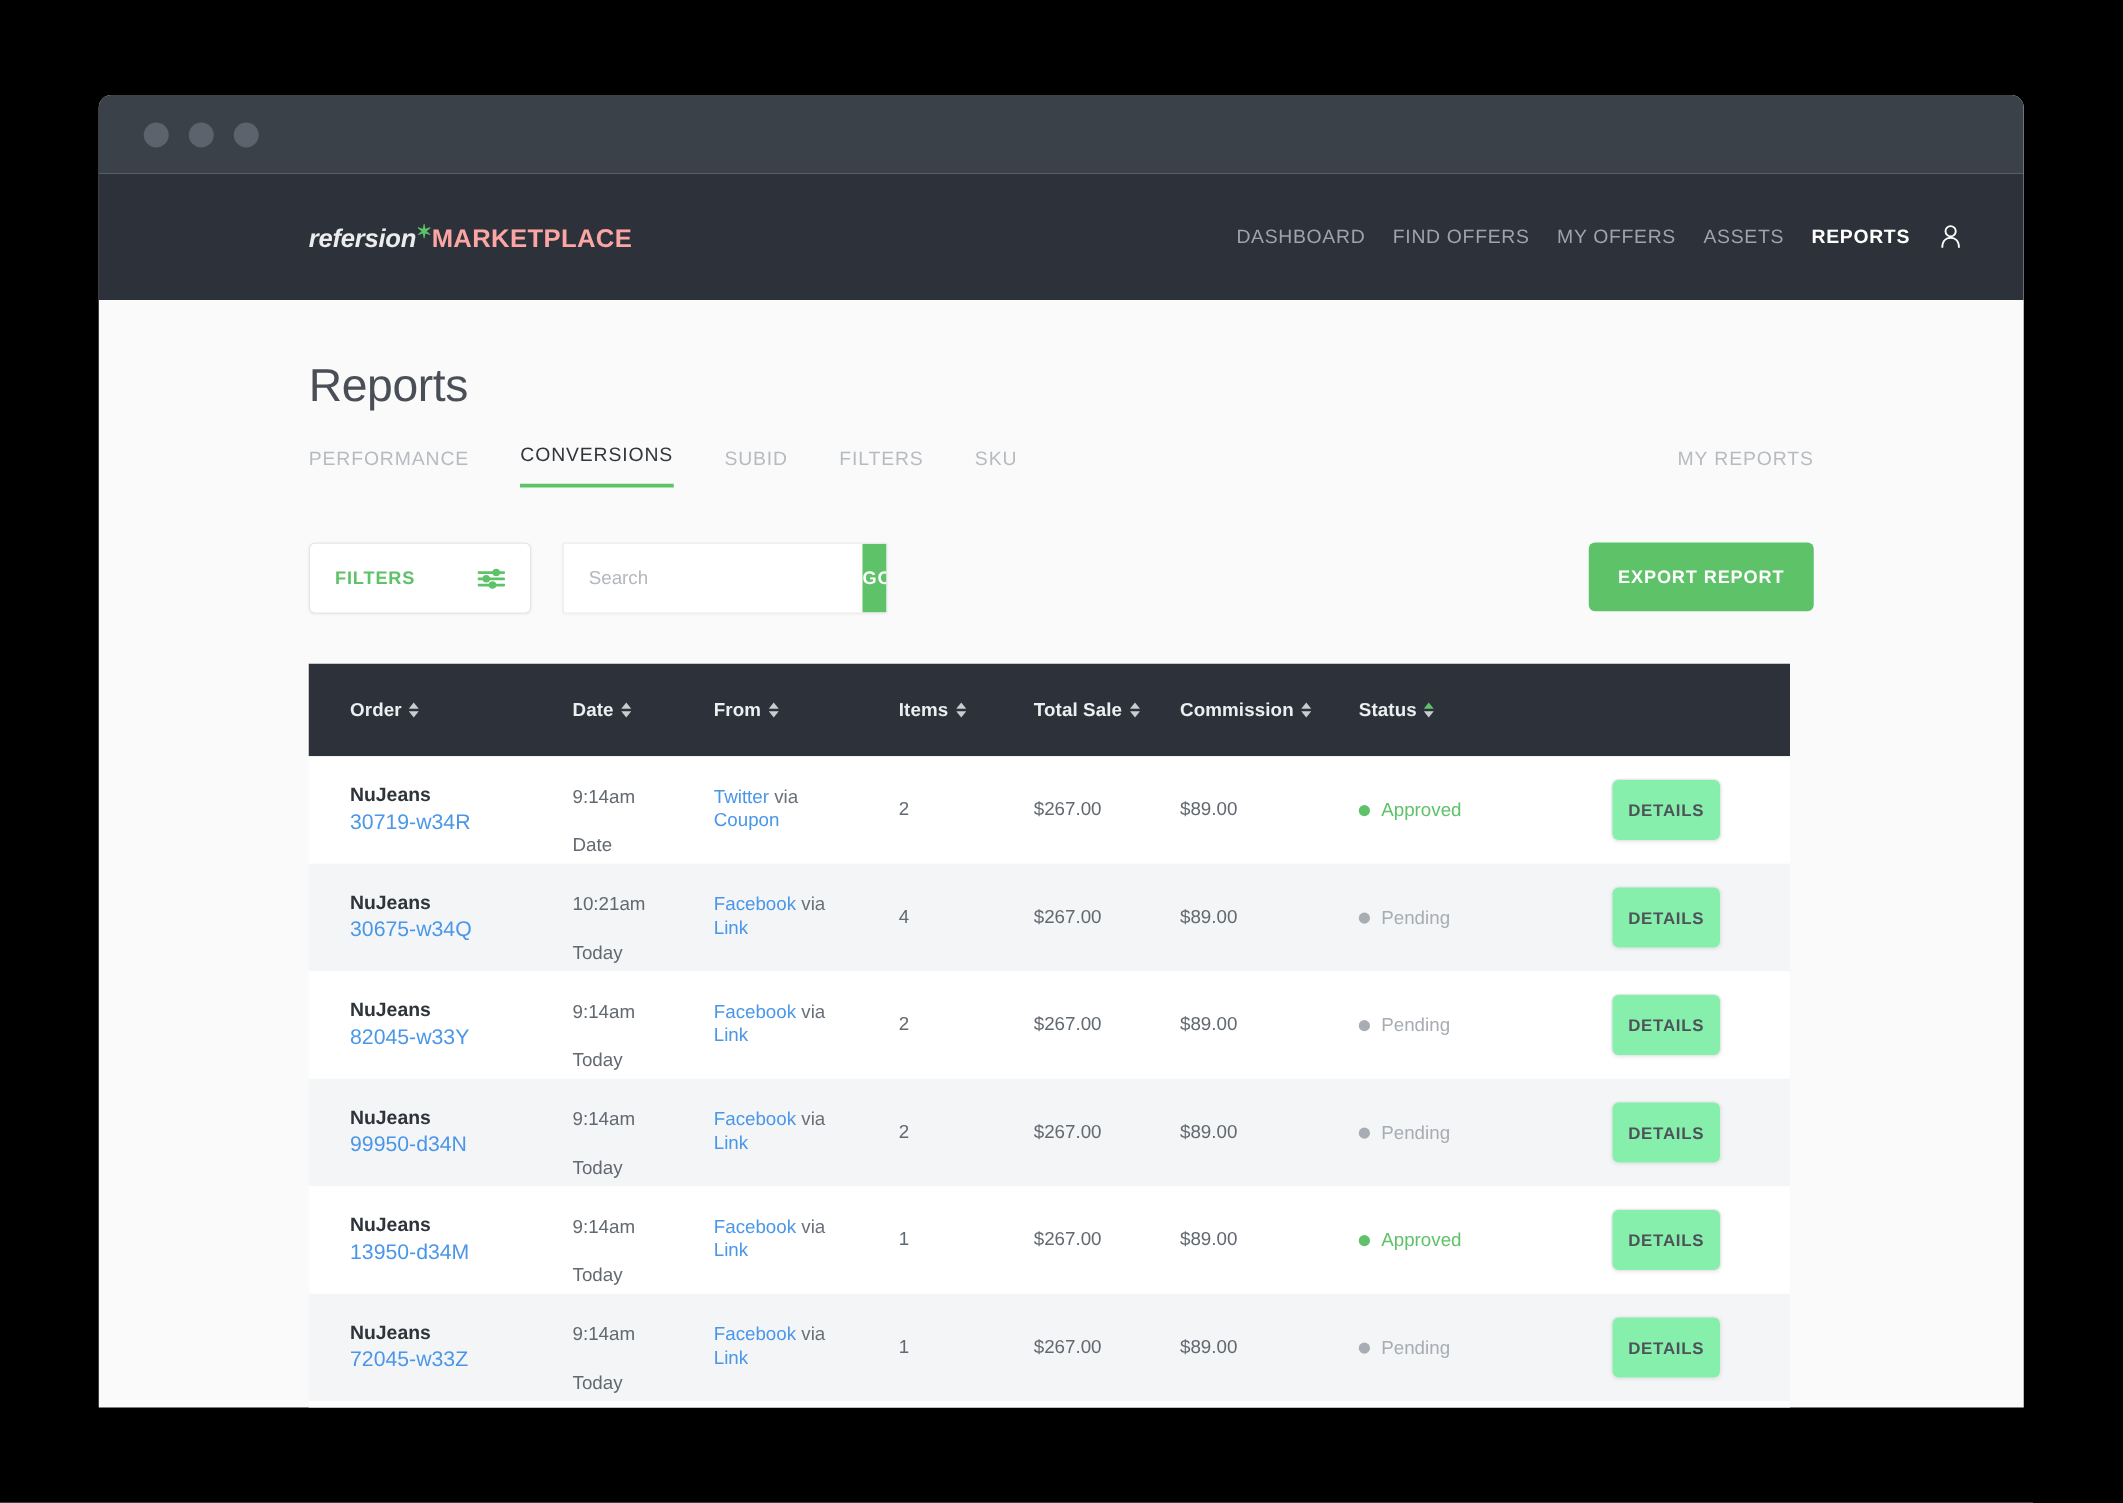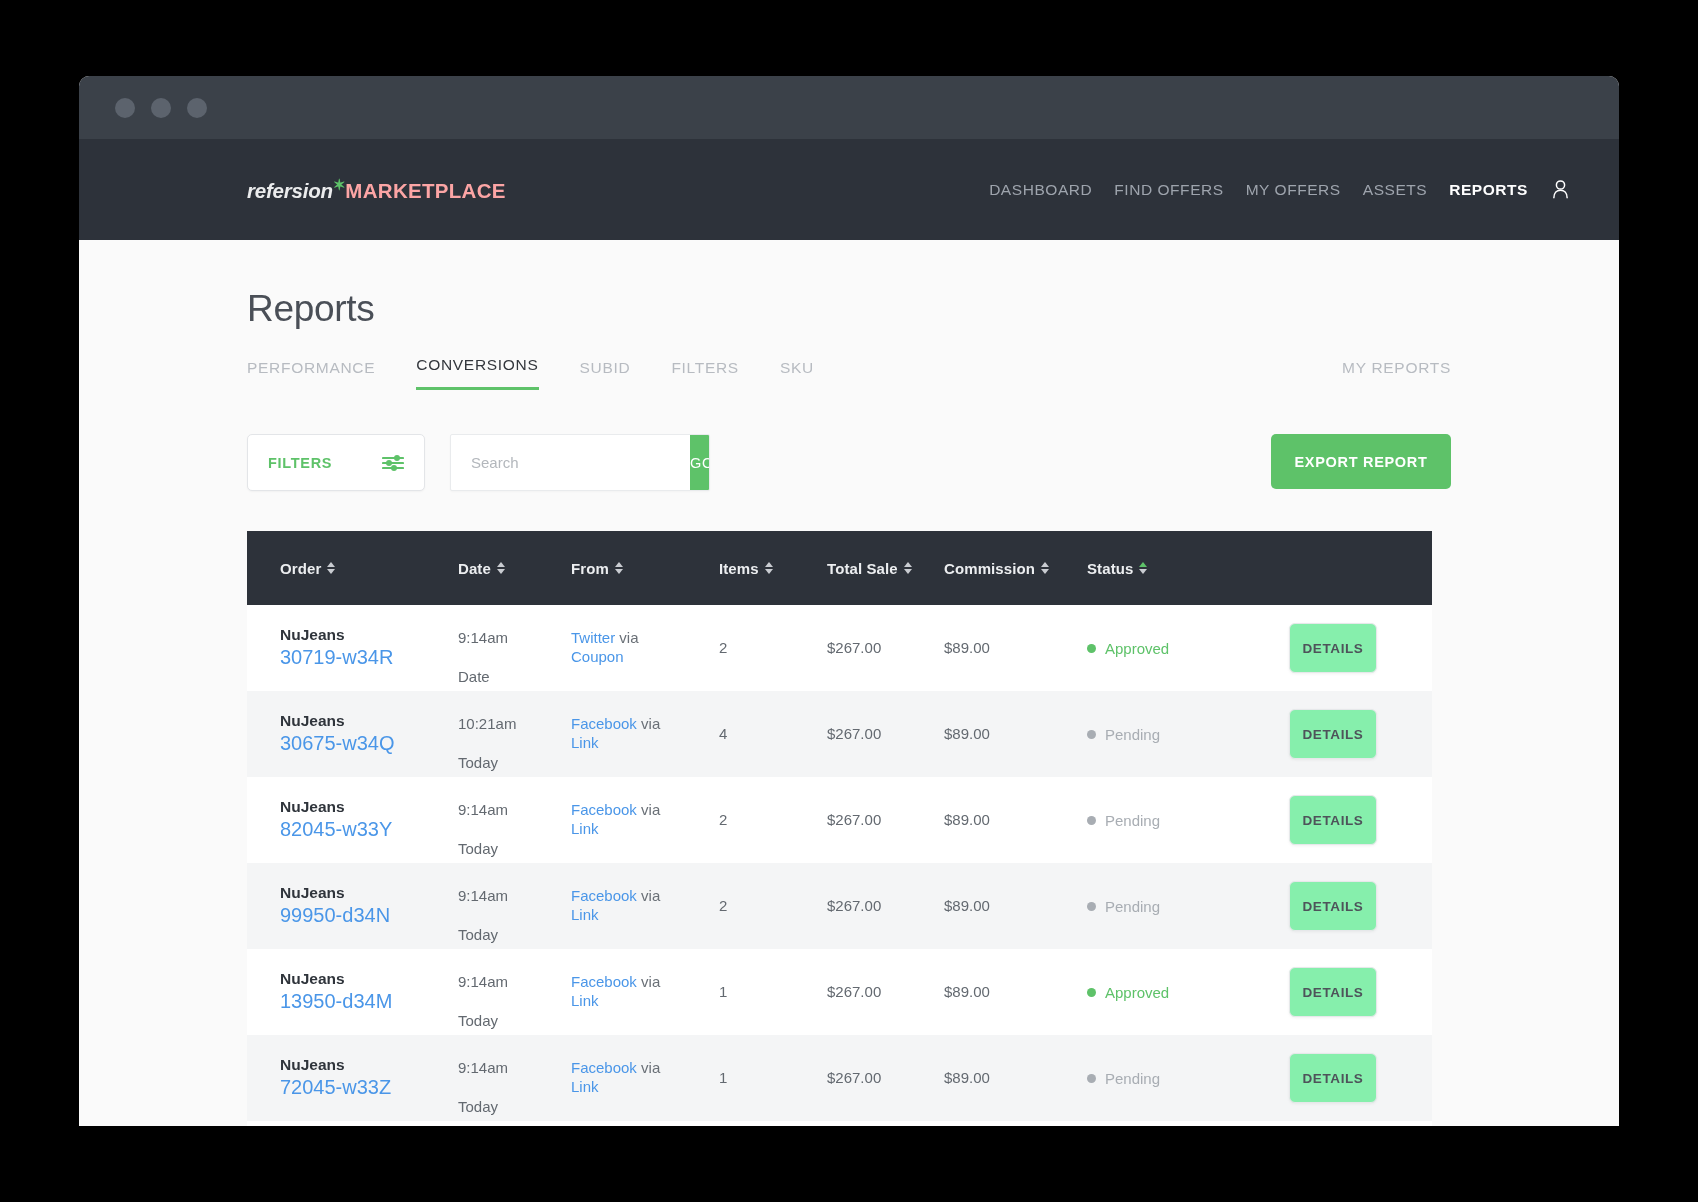--- a/index.html
+++ b/index.html
@@ -114,21 +114,21 @@
     font-family: "Liberation Sans", sans-serif;
     background: transparent;
   }
   .search-input::placeholder { color: #b3b7bc; }
   .go-btn {
     width: 68px;
     background: #5ec269;
     border: none;
     color: #fff;
     font-size: 14.5px;
-    font-weight: 400;
+    font-weight: 700;
     letter-spacing: 0.8px;
     cursor: pointer;
     font-family: "Liberation Sans", sans-serif;
   }
   .export-btn {
     margin-left: auto;
     width: 180px; height: 55px;
     background: #5ec269;
     border: none; border-radius: 5px;
     color: #fff;
@@ -172,21 +172,21 @@
   .row.alt { background: #f4f5f6; }
   .c-order   { width: 178px; }
   .c-date    { width: 113px; }
   .c-from    { width: 148px; }
   .c-items   { width: 108px; }
   .c-total   { width: 117px; }
   .c-comm    { width: 143px; }
   .c-status  { width: 180px; }
   .c-action  { width: 110px; display: flex; justify-content: flex-end; }
   .shopname { font-size: 15.5px; color: #2f343b; font-weight: 700; display: block; line-height: 1.28; }
-  .orderid { font-size: 20px; color: #4a96e8; display: block; line-height: 1.28; cursor: pointer; }
+  .orderid { font-size: 17px; color: #4a96e8; display: block; line-height: 1.28; cursor: pointer; }
   .dline1, .dline2 { font-size: 15px; color: #636970; display: block; line-height: 1.24; margin-top: 20px; }
   .from-line { font-size: 15px; line-height: 1.24; display: block; }
   .from-src { color: #4a96e8; cursor: pointer; }
   .from-via { color: #6a7077; }
   .from-typ { color: #4a96e8; cursor: pointer; }
   .cell-txt { font-size: 15px; color: #636970; }
   .status { display: flex; align-items: center; gap: 9px; font-size: 15px; }
   .status .bullet { width: 9px; height: 9px; border-radius: 50%; display: inline-block; }
   .status.approved { color: #5ec269; }
   .status.approved .bullet { background: #5ec269; }

